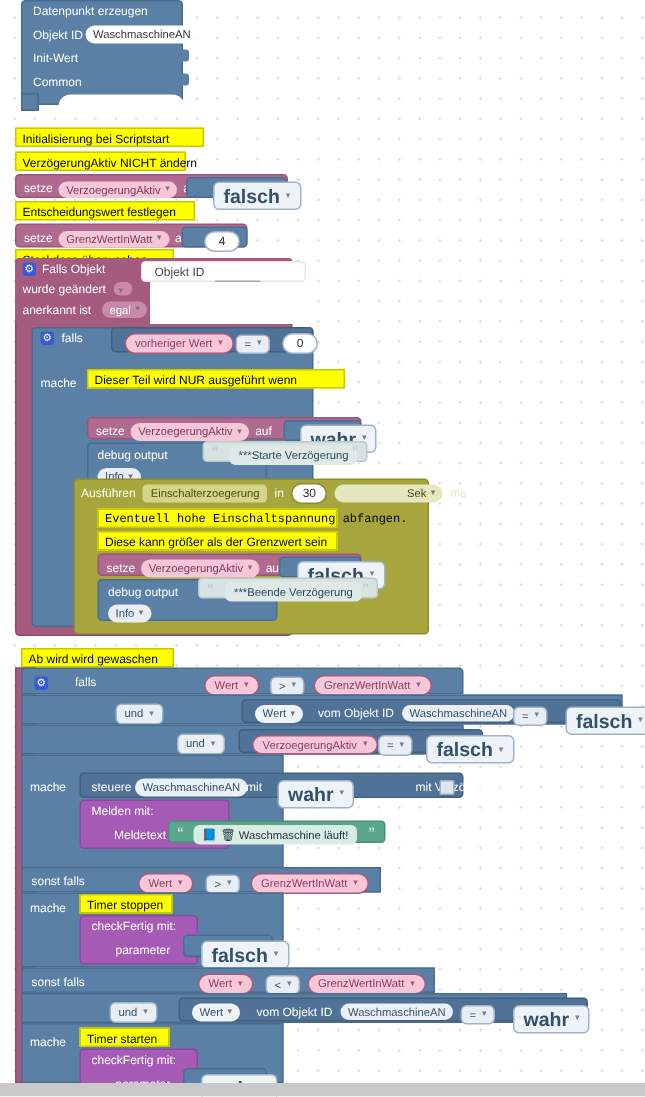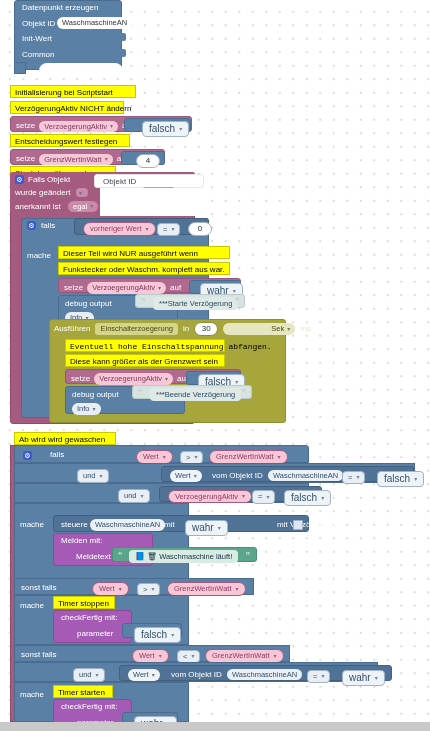--- a/index.html
+++ b/index.html
@@ -54,21 +54,21 @@
   .varpill::after{content:"\25BE";font-size:6px;color:#a55b80;margin-left:4px;}
   .oppill{
     display:inline-flex;align-items:center;
     background:#e9eef4;border:1px solid #9fb2c6;border-radius:4px;
     color:#33506b;font-size:7.5px;line-height:1;padding:2px 5px;
   }
   .oppill::after{content:"\25BE";font-size:6px;color:#6f8298;margin-left:4px;}
   .boolpill{
     display:inline-flex;align-items:center;
     background:#eef3f8;border:1px solid #9fb2c6;border-radius:4px;
-    color:#33506b;font-size:10px;line-height:1;padding:2px 6px;
+    color:#33506b;font-size:13px;line-height:1;padding:2px 6px;font-weight:bold;
   }
   .boolpill::after{content:"\25BE";font-size:6px;color:#6f8298;margin-left:4px;}
   .numpill{
     display:inline-flex;align-items:center;justify-content:center;
     background:#fff;border:1px solid #9fb2c6;border-radius:9px;
     color:#233; font-size:8px;line-height:1;padding:2px 6px;min-width:10px;
   }
   .txtpill{
     display:inline-flex;align-items:center;
     background:#fff;border-radius:4px;color:#333;
@@ -171,23 +171,20 @@
   <div class="blk b-blue-d" style="left:74px;top:218px;width:135px;height:17px;border-radius:3px;">
     <span class="varpill" style="position:absolute;left:8px;top:3px;">vorheriger Wert</span>
     <span class="oppill" style="position:absolute;left:82px;top:3.5px;">=</span>
     <span class="numpill" style="position:absolute;left:113px;top:3px;">0</span>
   </div>
   <div class="lbl" style="position:absolute;left:27px;top:252px;">mache</div>
 
   <div class="blk b-yellow" style="left:58px;top:246px;width:172px;height:13px;">
     <div class="lbl lbl-y" style="position:absolute;left:4px;top:2.5px;">Dieser Teil wird NUR ausgeführt wenn</div>
   </div>
-  <div class="blk b-yellow" style="left:58px;top:262px;width:172px;height:13px;">
-    <div class="lbl lbl-y" style="position:absolute;left:4px;top:2.5px;">Funkstecker oder Waschm. komplett aus war.</div>
-  </div>
 
   <div class="blk b-rose" style="left:58px;top:278px;width:183px;height:15px;border-radius:3px;">
     <div class="row" style="position:absolute;left:5px;top:3px;">
       <span class="lbl">setze</span>
       <span class="fld fld-dd" style="background:#f7c7d8;color:#7d3a5b;">VerzoegerungAktiv</span>
       <span class="lbl">auf</span>
     </div>
     <div class="blk b-blue" style="left:130px;top:0.5px;width:52px;height:14px;border-radius:3px;">
       <span class="boolpill" style="position:absolute;left:10px;top:2px;">wahr</span>
     </div>

